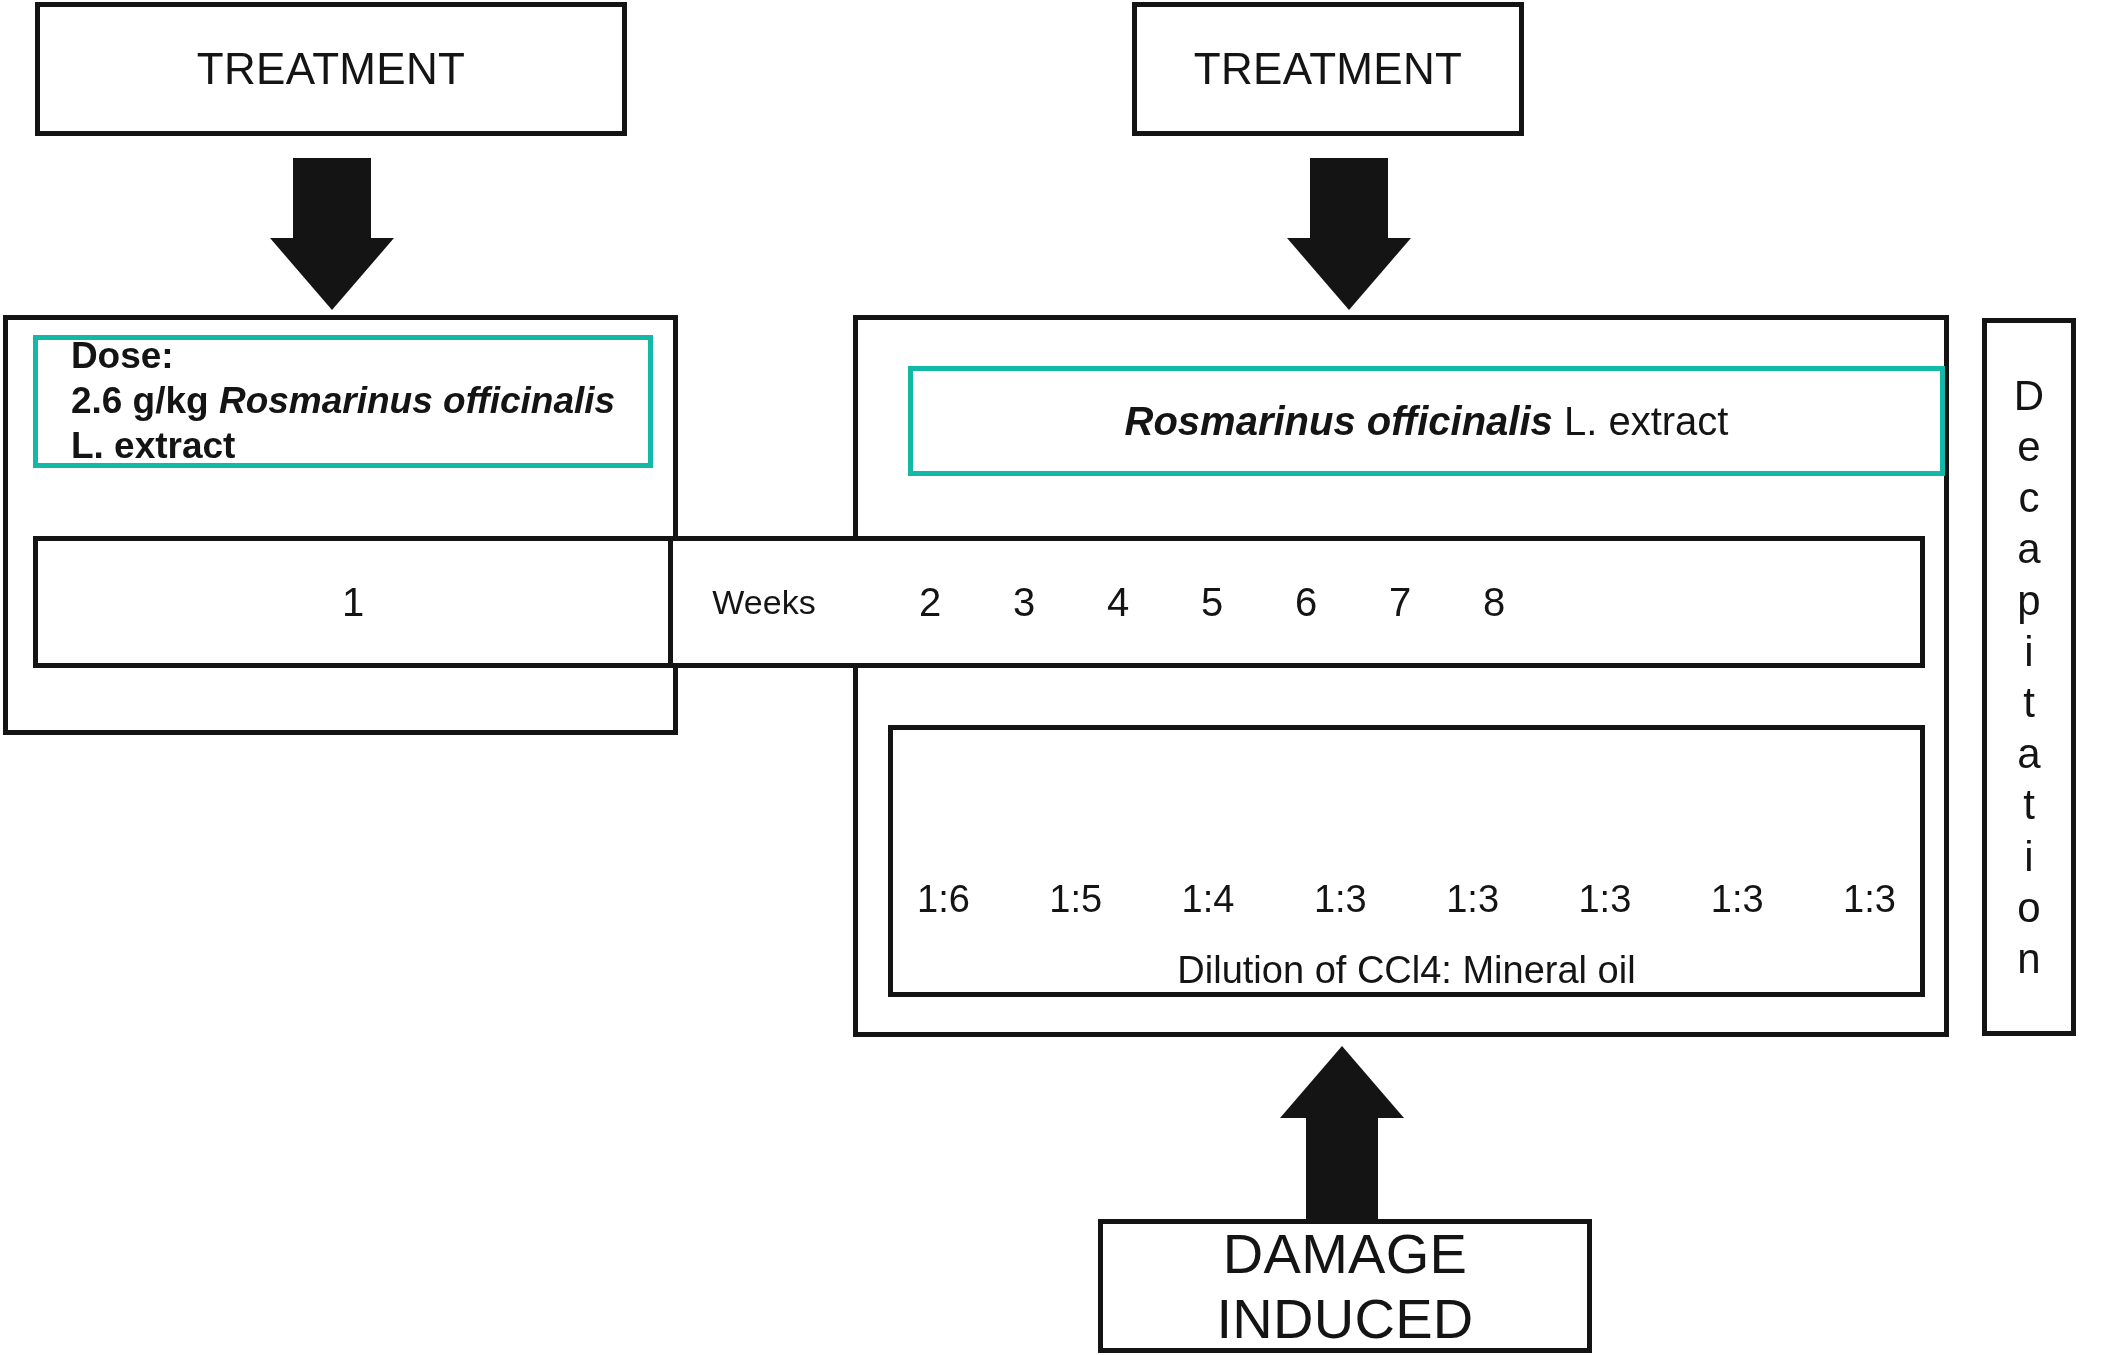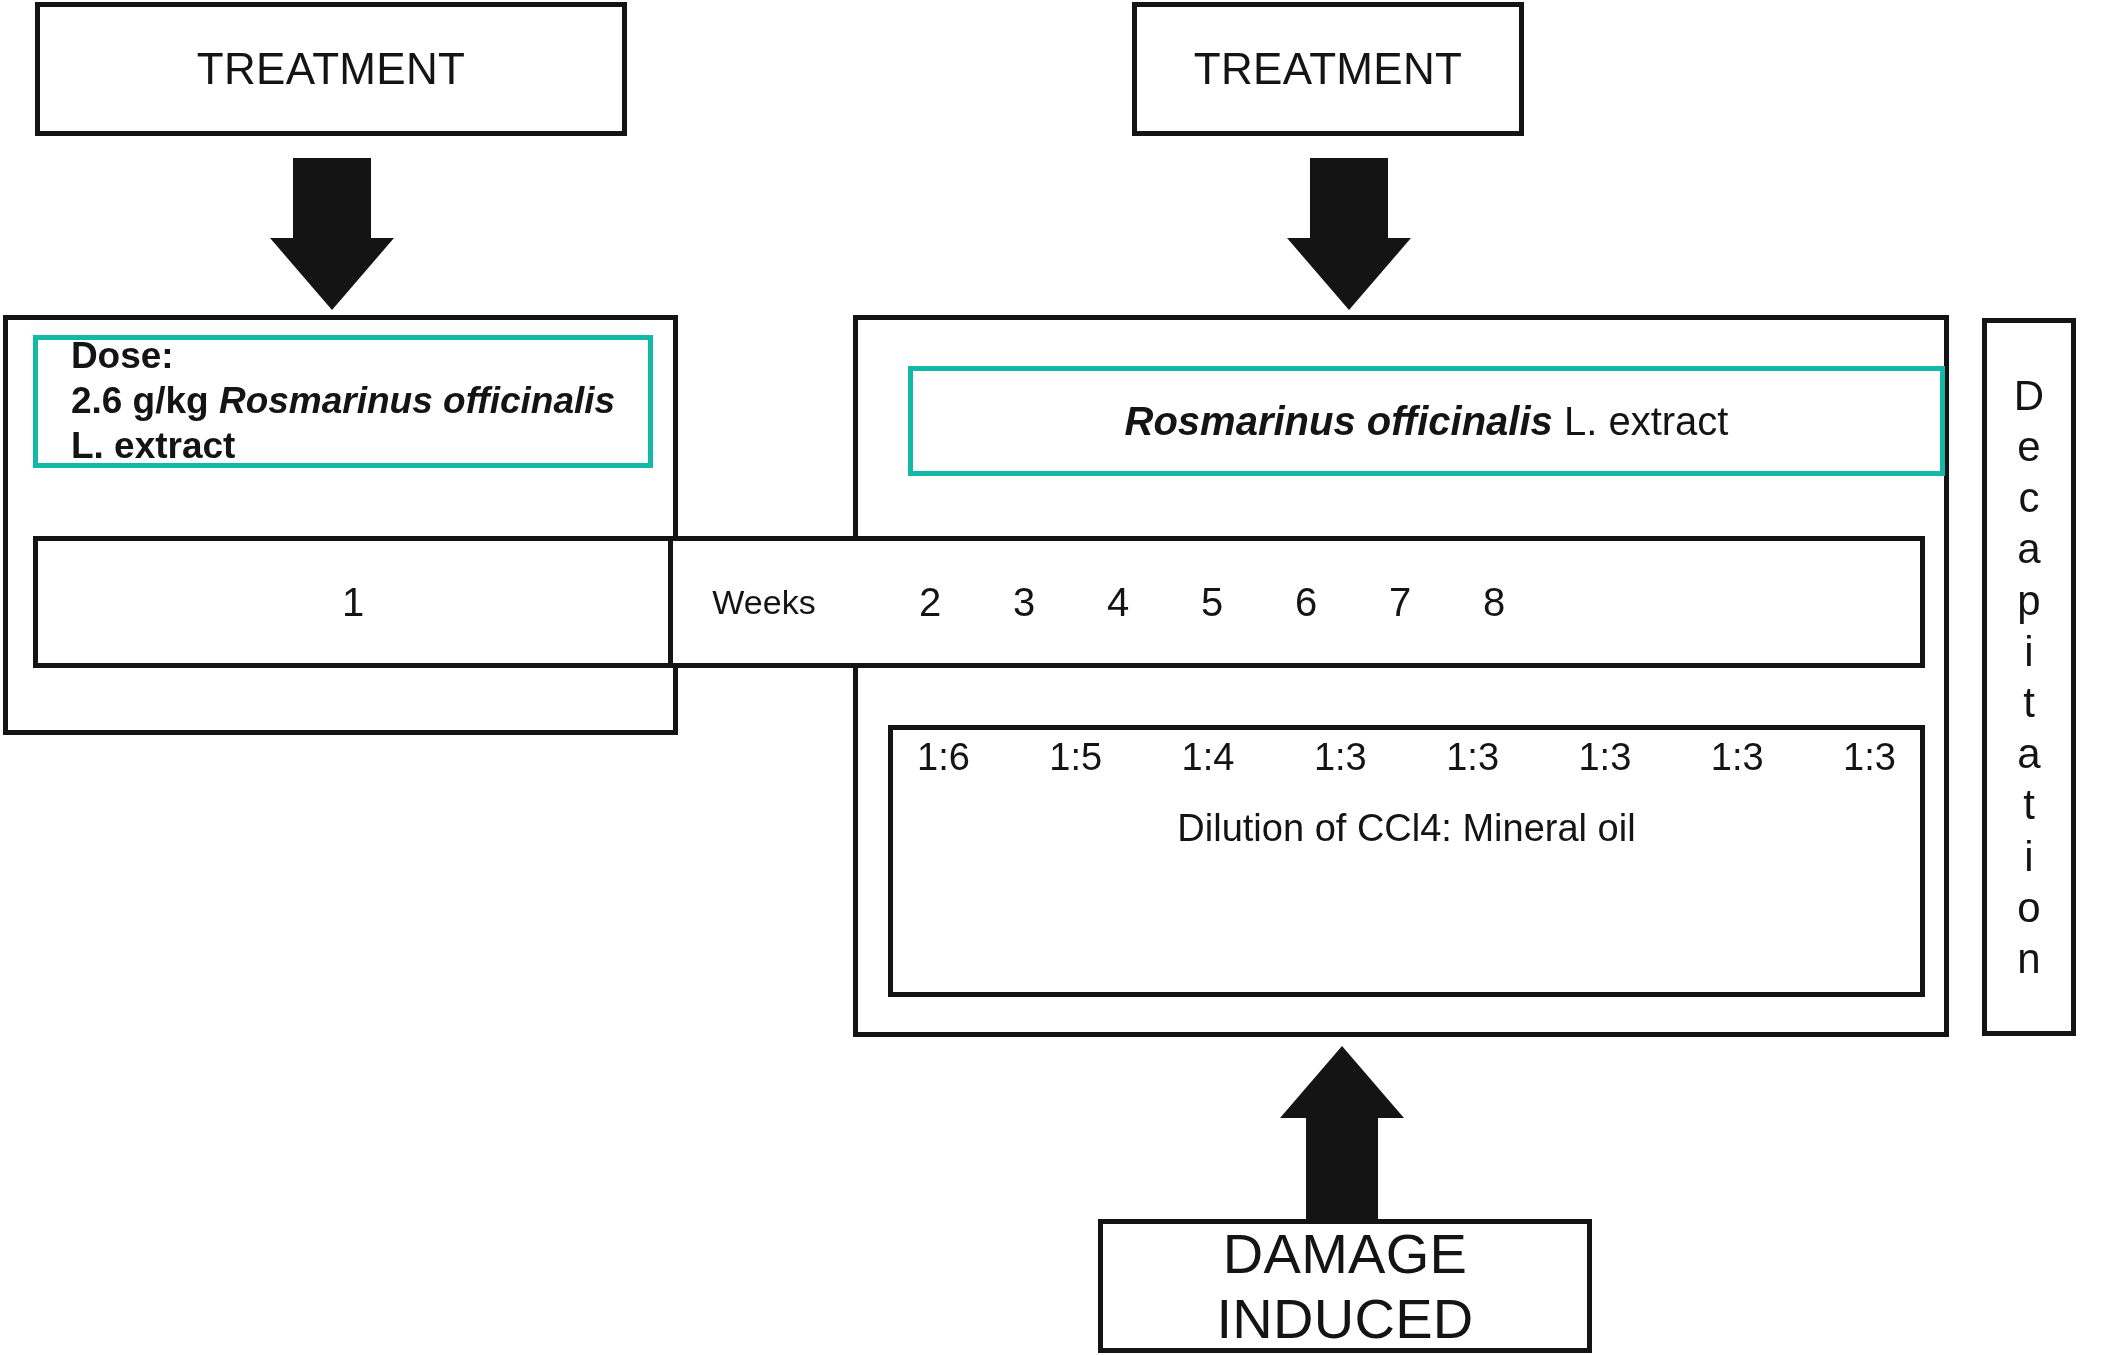--- a/index.html
+++ b/index.html
@@ -157,21 +157,21 @@
   
   #dilution-box {
     position: absolute;
     left: 888px; top: 725px; width: 1037px; height: 272px;
     border: 5px solid #141414;
     box-sizing: border-box;
     background: #ffffff;
     z-index: 5;
     display: flex;
     flex-direction: column;
-    justify-content: flex-start;
+    justify-content: flex-end;
   }
   #dilution-list {
     display: flex;
     justify-content: space-between;
     padding: 0 24px;
     margin-top: 6px;
   }
   #dilution-list .dl {
     font-size: 38px;
     text-align: center;

